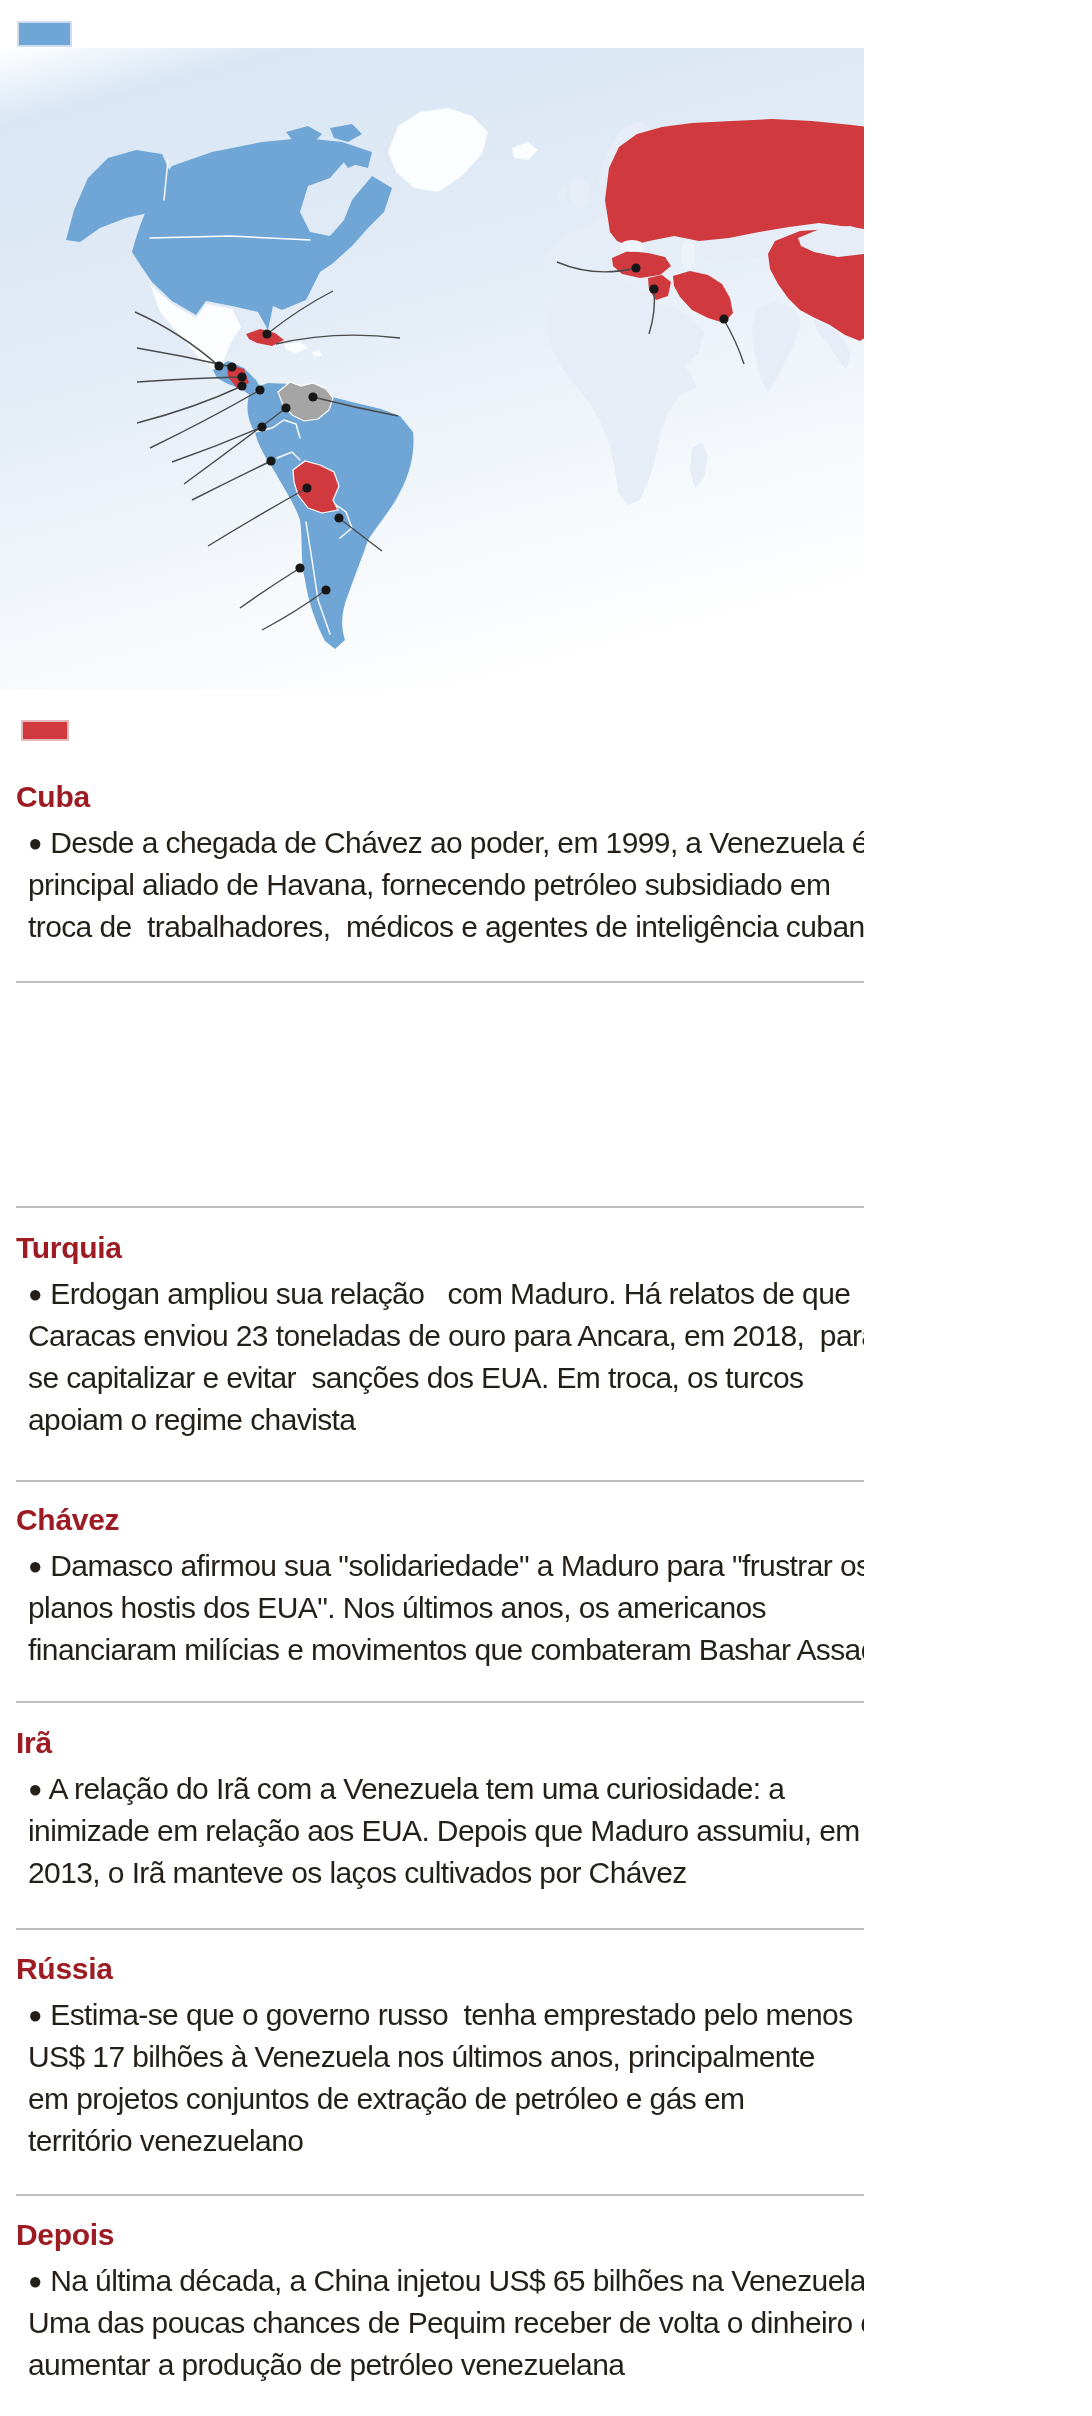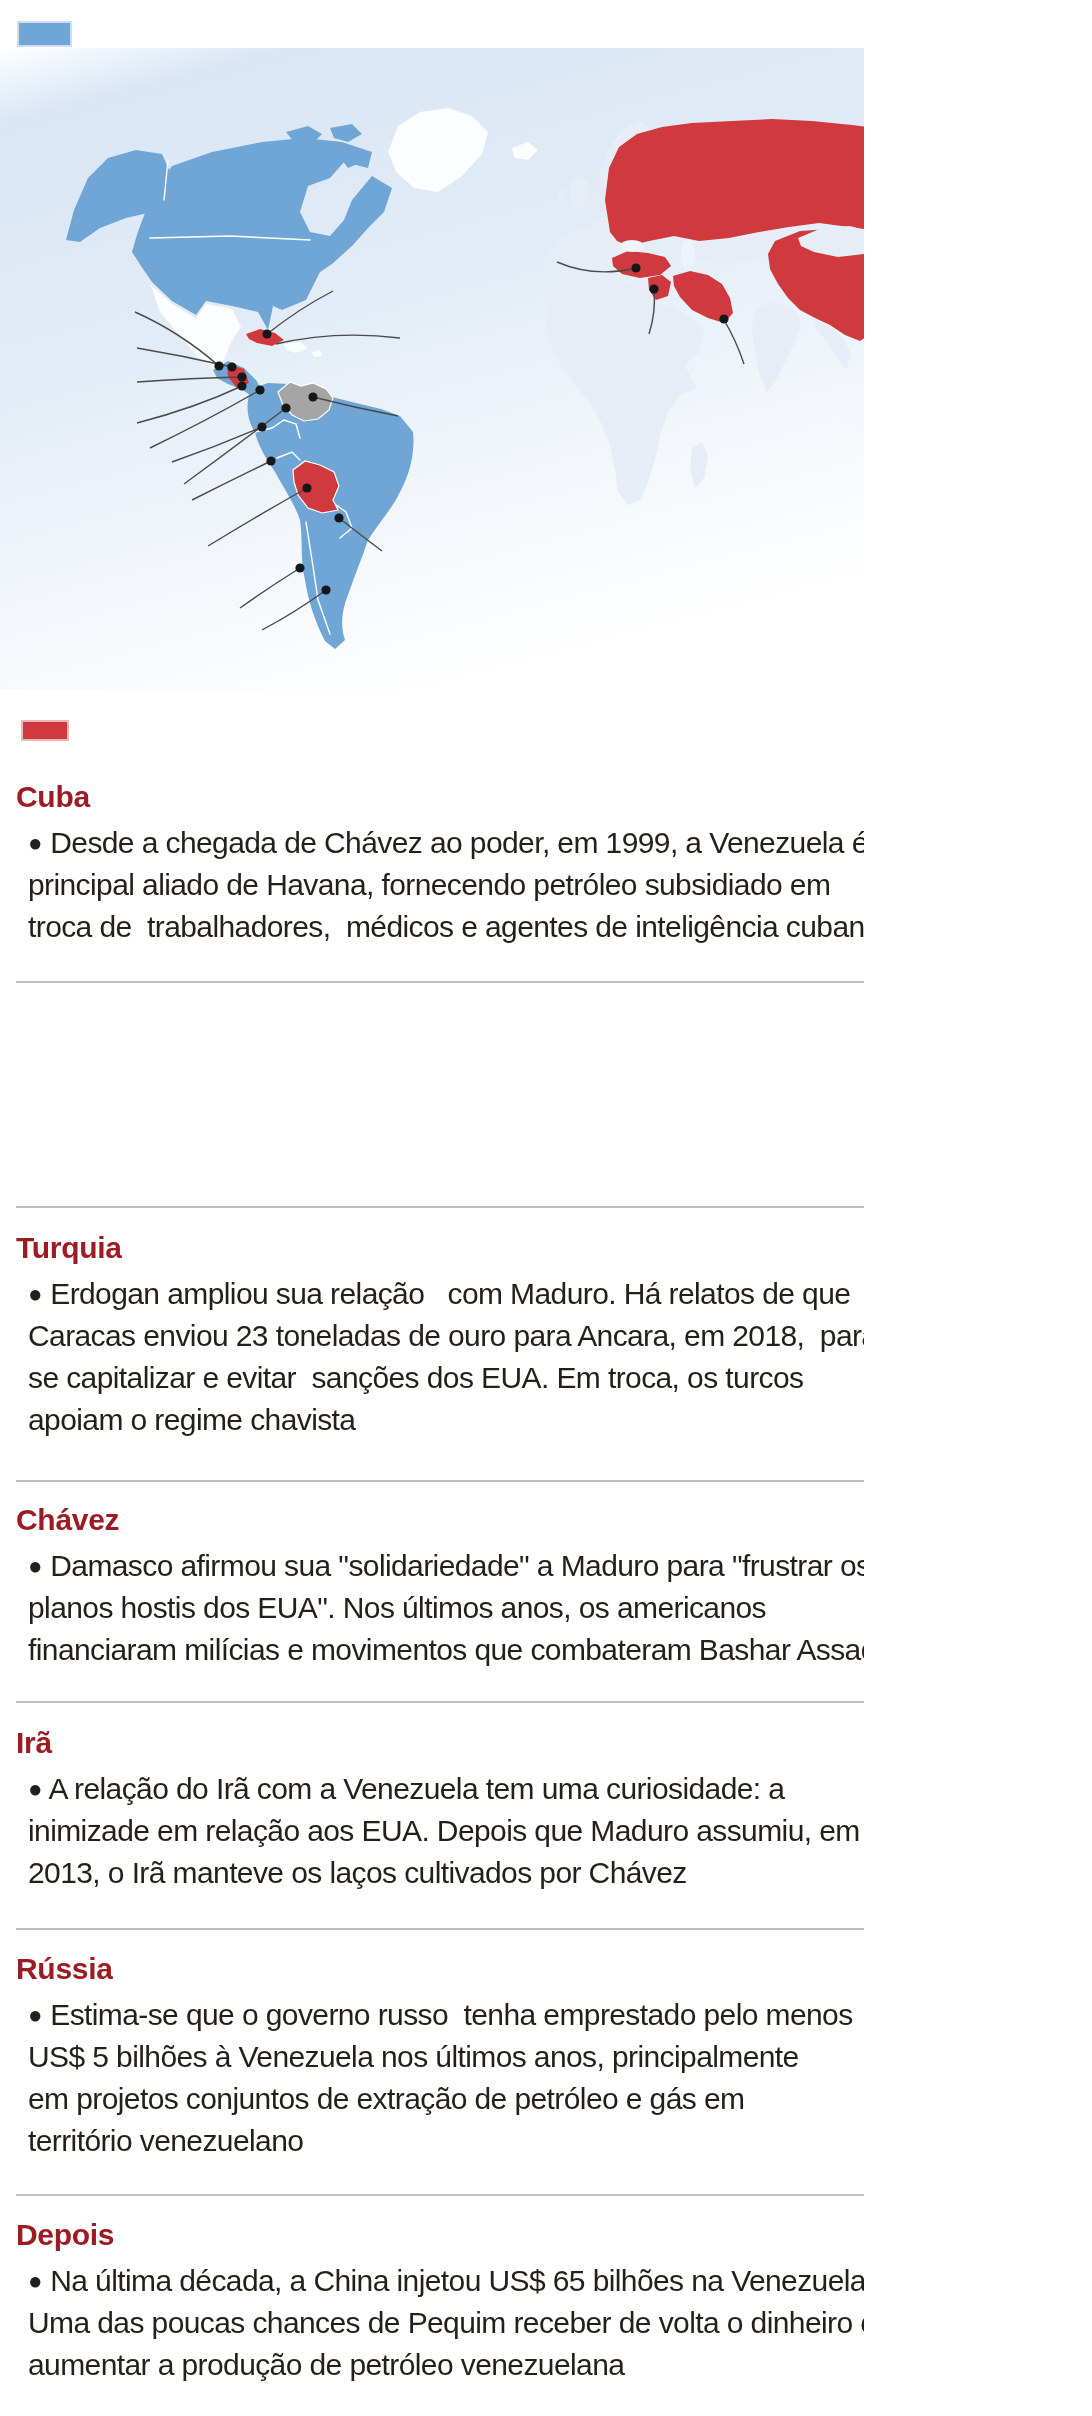--- a/index.html
+++ b/index.html
@@ -167,21 +167,21 @@
     <h2>Irã</h2>
     <p><span class="bullet">●</span><span> A relação do Irã com a Venezuela tem uma curiosidade: a
 inimizade em relação aos EUA. Depois que Maduro assumiu, em
 2013, o Irã manteve os laços cultivados por Chávez</span></p>
   </div>
   <div class="divider" style="top:1928px"></div>
 
   <div class="section" style="top:1952px">
     <h2>Rússia</h2>
     <p><span class="bullet">●</span><span> Estima-se que o governo russo  tenha emprestado pelo menos
-US$ 5 bilhões à Venezuela nos últimos anos, principalmente
+US$ 17 bilhões à Venezuela nos últimos anos, principalmente
 em projetos conjuntos de extração de petróleo e gás em
 território venezuelano</span></p>
   </div>
   <div class="divider" style="top:2194px"></div>
 
   <div class="section" style="top:2218px">
     <h2>Depois</h2>
     <p><span class="bullet">●</span><span> Na última década, a China injetou US$ 65 bilhões na Venezuela.
 Uma das poucas chances de Pequim receber de volta o dinheiro é
 aumentar a produção de petróleo venezuelana</span></p>

